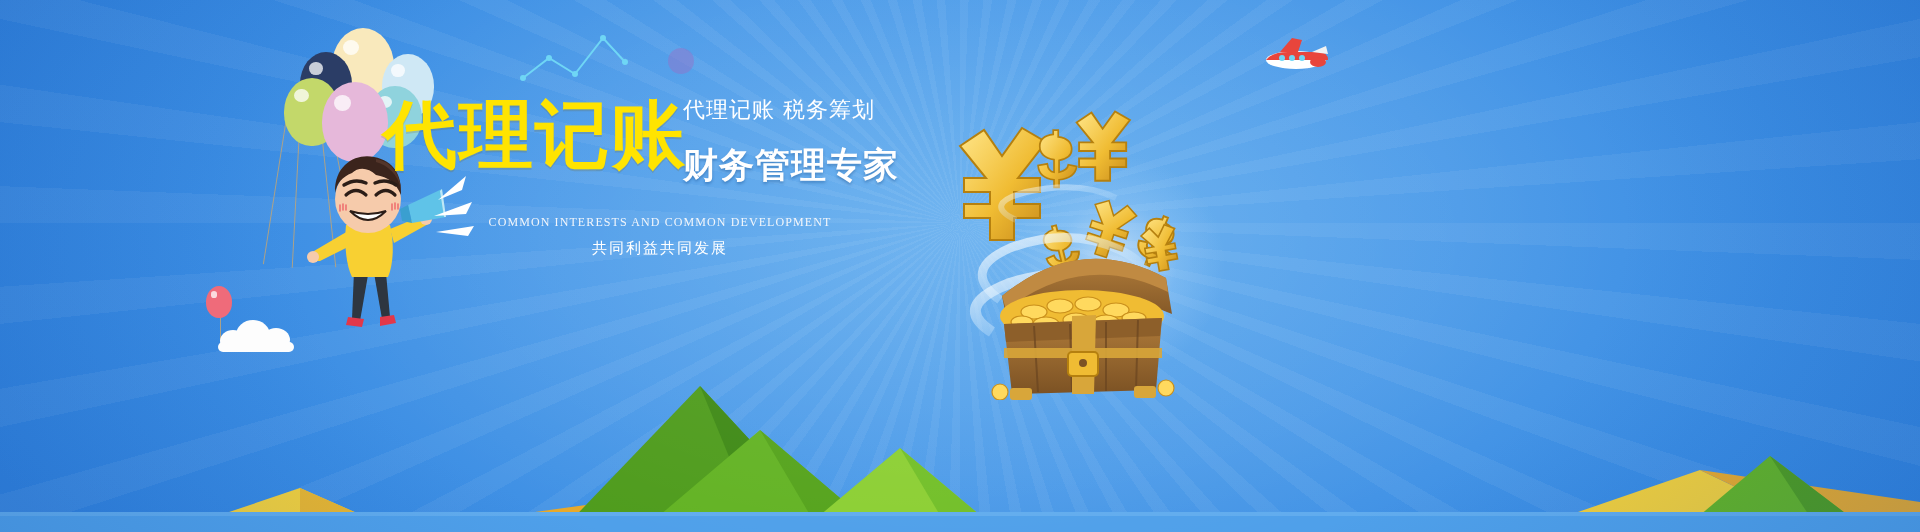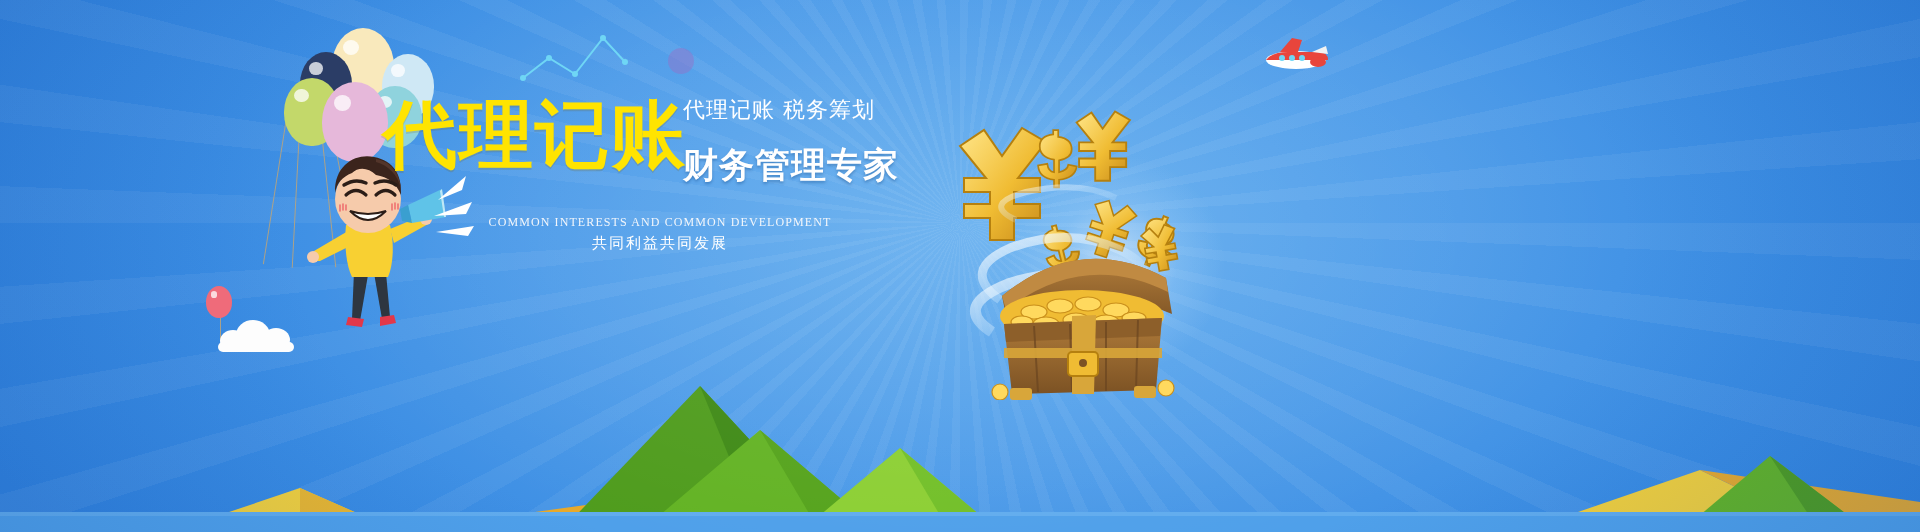--- a/index.html
+++ b/index.html
@@ -59,21 +59,21 @@
     line-height:26px;
   }
   .subblock .en2{
     font-family:"Liberation Serif","DejaVu Serif",serif;
     font-size:12px; color:#f2f6fb; letter-spacing:1.1px; white-space:nowrap;
     line-height:20px; margin-top:0;
   }
   .subblock .cn{
     font-family:"DejaVu Sans","Liberation Sans",sans-serif;
     font-size:15px; color:#ffffff; letter-spacing:2px; white-space:nowrap;
-    line-height:22px; 
+    line-height:22px; margin-top:5px;
   }
 
   
   .ground{ position:absolute; left:0; bottom:0; width:1920px; height:180px; }
 
   
   .balloon{ position:absolute; border-radius:50% 50% 48% 48%; }
   .balloon:after{
     content:""; position:absolute; left:18%; top:16%;
     width:26%; height:20%; border-radius:50%;

